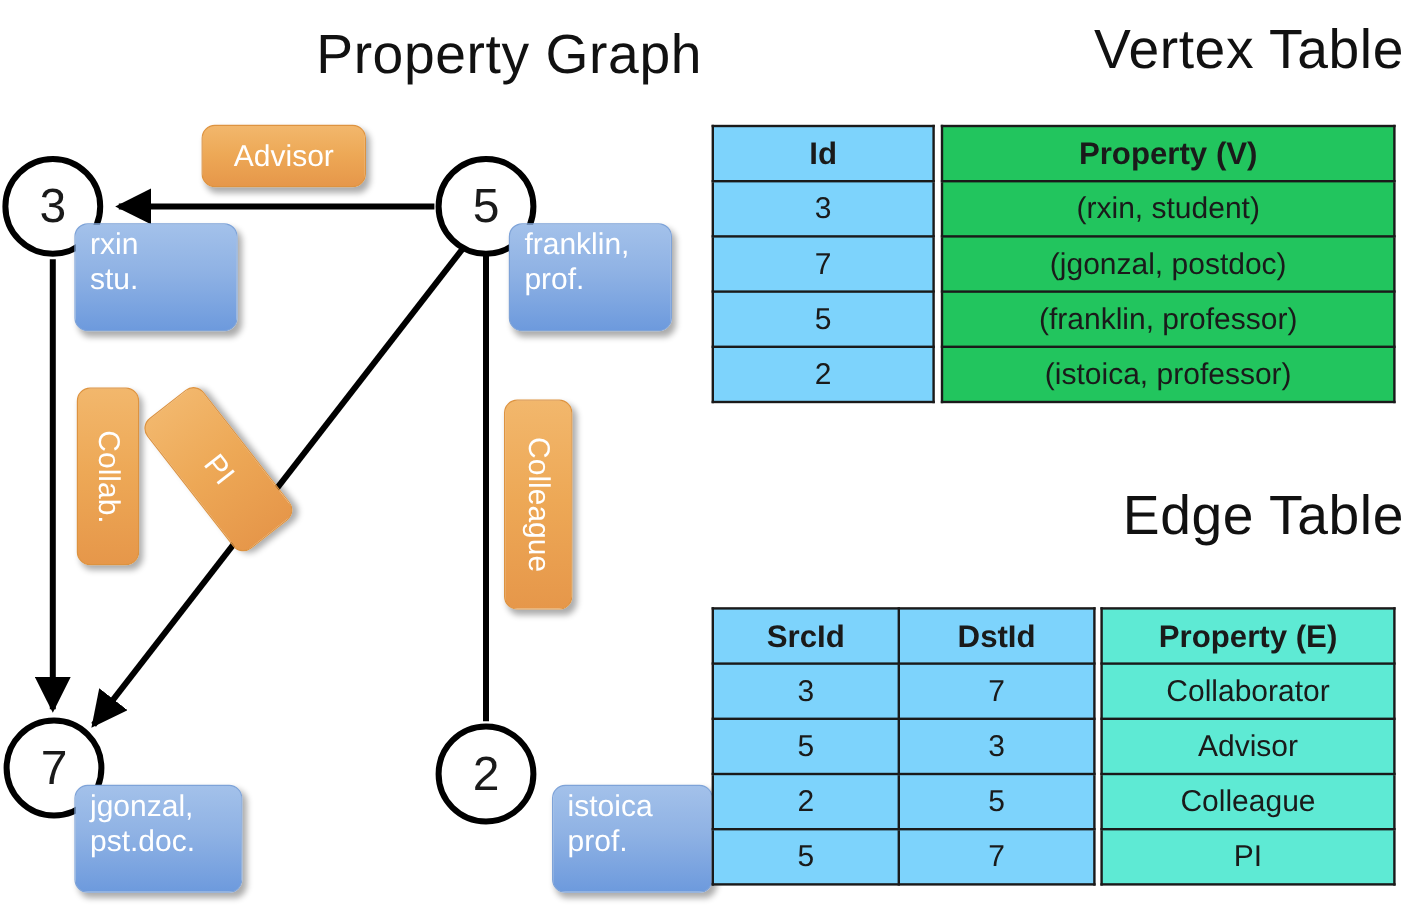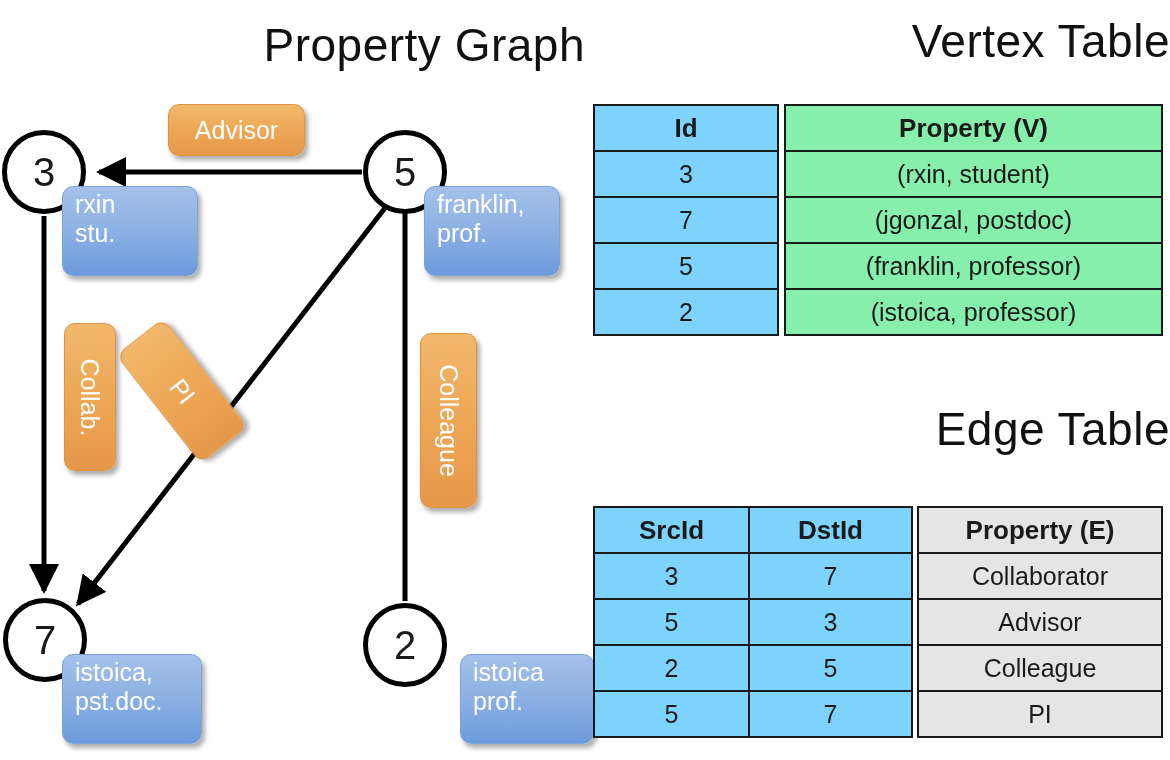--- a/index.html
+++ b/index.html
@@ -34,22 +34,22 @@
         display:flex;align-items:center;justify-content:center;
         font-size:25px;line-height:1;border:1px solid #dd9340;}
   .ebox .lbl{white-space:nowrap;}
   .rot90 .lbl{transform:rotate(90deg);}
 
   
   .tbl{position:absolute;border-collapse:collapse;table-layout:fixed;}
   .tbl td{border:2px solid #1a1a1a;text-align:center;font-size:25px;
           height:44px;padding:0 4px;color:#1a1a1a;background:#7dd3fc;}
   .tbl td.hd{font-weight:bold;font-size:26px;}
-  .tbl td.blue{background:#86efac;}
-  .tbl td.peach{background:#e5e5e5;}
+  .tbl td.blue{background:#22c55e;}
+  .tbl td.peach{background:#5eead4;}
   .gapcol{border:none !important;background:transparent !important;
           width:7px;padding:0 !important;}
 </style>
 </head>
 <body>
 
 <div class="title" id="pg-title">Property Graph</div>
 <div class="title" id="vt-title">Vertex Table</div>
 <div class="title" id="et-title">Edge Table</div>
 
@@ -86,21 +86,21 @@
 
   <div class="vbox" style="left:62px;top:100px;width:136px;height:90px;">
     <div>rxin</div>
     <div>stu.</div>
   </div>
   <div class="vbox" style="left:424px;top:100px;width:136px;height:90px;">
     <div>franklin,</div>
     <div>prof.</div>
   </div>
   <div class="vbox" style="left:62px;top:568px;width:140px;height:90px;">
-    <div>istoica,</div>
+    <div>jgonzal,</div>
     <div>pst.doc.</div>
   </div>
   <div class="vbox" style="left:448px;top:568px;width:134px;height:90px;margin-left:12px;">
     <div>istoica</div>
     <div>prof.</div>
   </div>
 
   <div class="ebox" style="left:168px;top:18px;width:137px;height:52px;">
     <span class="lbl">Advisor</span>
   </div>

